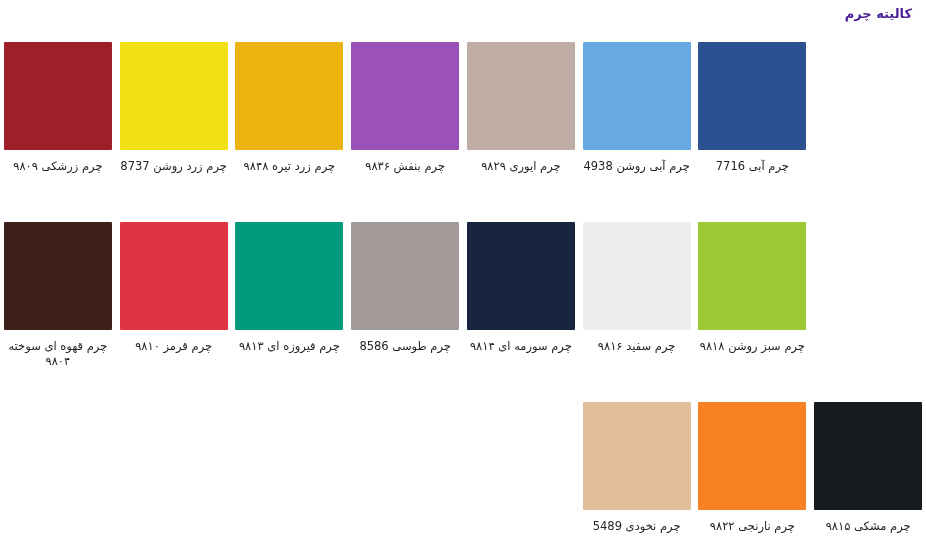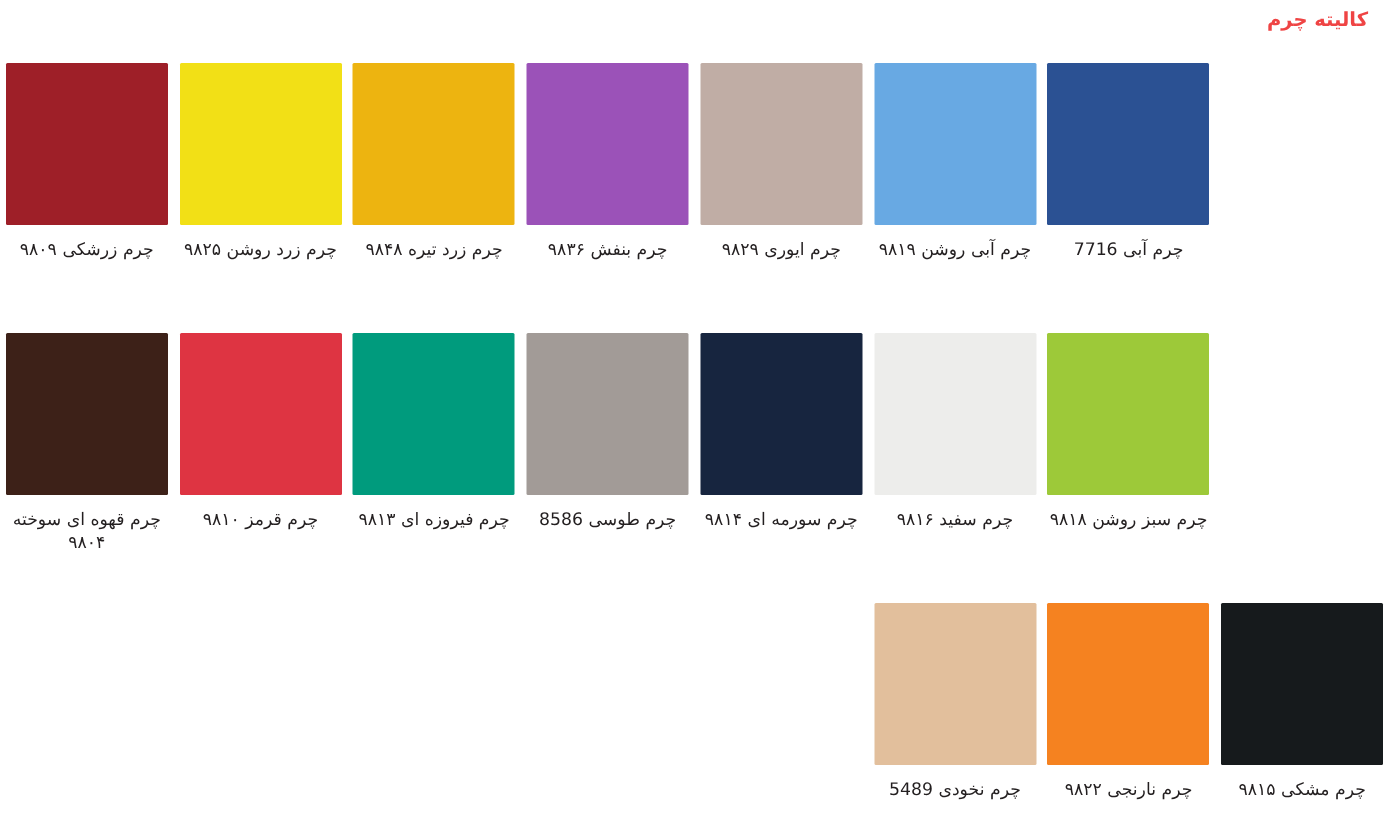--- a/index.html
+++ b/index.html
@@ -25,21 +25,21 @@
     padding: 0;
   }
 
   .page-title {
     position: absolute;
     top: 6px;
     right: 14px;
     font-size: 13px;
     line-height: 16px;
     font-weight: 700;
-    color: #ef4444;
+    color: #4c1d95;
     direction: rtl;
     text-align: right;
     white-space: nowrap;
   }
 
   .grid {
     position: absolute;
     top: 30px;
     right: 0;
     left: 0;
@@ -102,37 +102,37 @@
 
   <div class="grid">
 
     <div class="row">
       <div class="swatch-cell">
         <span class="chip" style="background: rgb(43, 81, 147);"></span>
         <span class="chip-label">چرم آبی 7716</span>
       </div>
       <div class="swatch-cell">
         <span class="chip" style="background: rgb(104, 169, 227);"></span>
-        <span class="chip-label">چرم آبی روشن ۹۸۱۹</span>
+        <span class="chip-label">چرم آبی روشن 4938</span>
       </div>
       <div class="swatch-cell">
         <span class="chip" style="background: rgb(192, 173, 165);"></span>
         <span class="chip-label">چرم ایوری ۹۸۲۹</span>
       </div>
       <div class="swatch-cell">
         <span class="chip" style="background: rgb(155, 82, 184);"></span>
         <span class="chip-label">چرم بنفش ۹۸۳۶</span>
       </div>
       <div class="swatch-cell">
         <span class="chip" style="background: rgb(237, 180, 16);"></span>
         <span class="chip-label">چرم زرد تیره ۹۸۴۸</span>
       </div>
       <div class="swatch-cell">
         <span class="chip" style="background: rgb(242, 224, 22);"></span>
-        <span class="chip-label">چرم زرد روشن ۹۸۲۵</span>
+        <span class="chip-label">چرم زرد روشن 8737</span>
       </div>
       <div class="swatch-cell">
         <span class="chip" style="background: rgb(158, 31, 40);"></span>
         <span class="chip-label">چرم زرشکی ۹۸۰۹</span>
       </div>
     </div>
 
     <div class="row">
       <div class="swatch-cell">
         <span class="chip" style="background: rgb(157, 201, 57);"></span>

